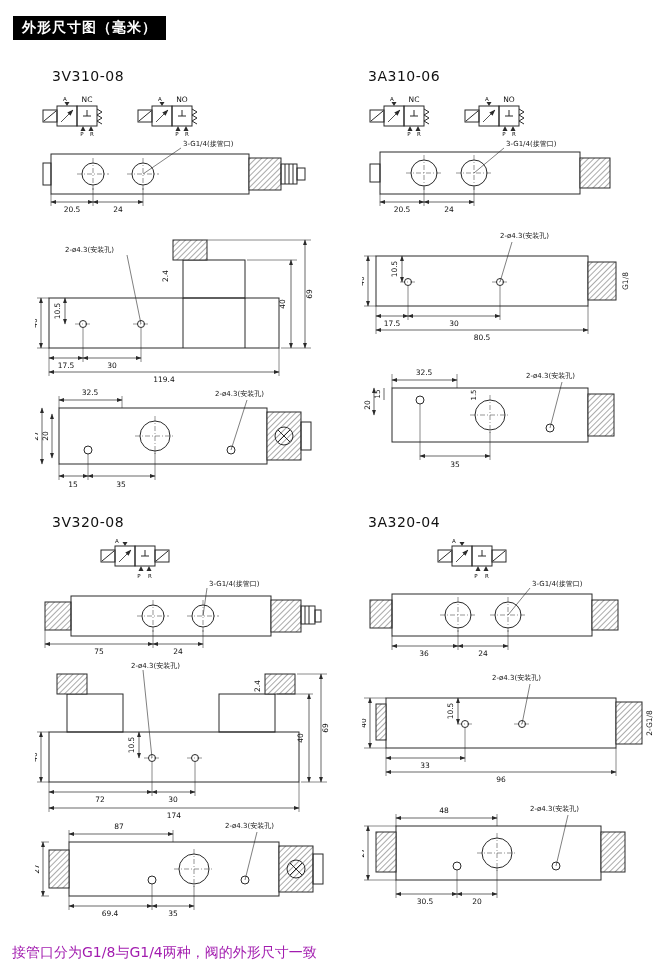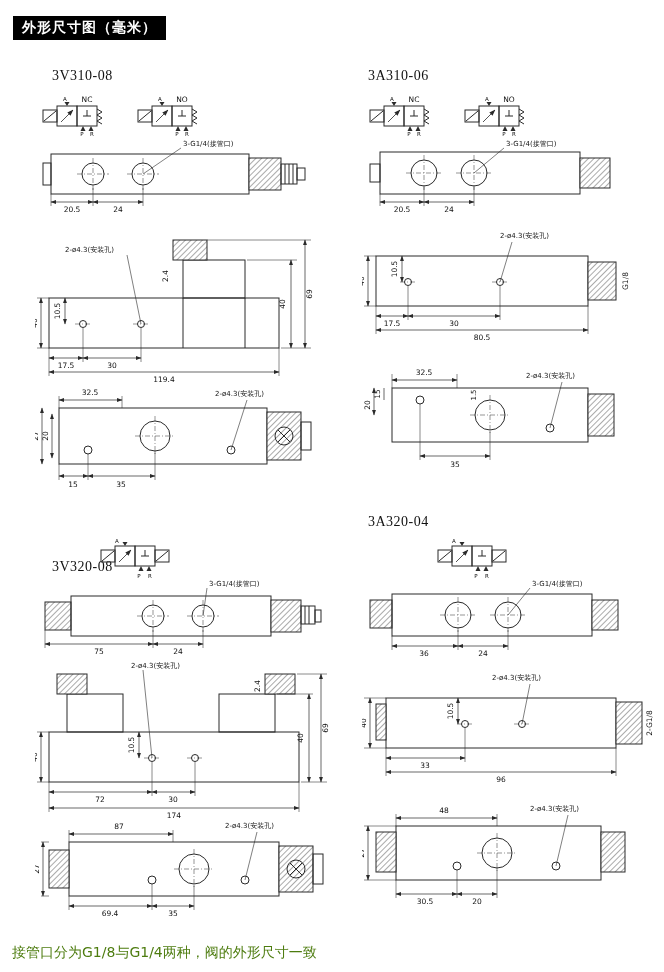--- a/index.html
+++ b/index.html
@@ -1,21 +1,21 @@
 <!DOCTYPE html>
 <html><head>
 <meta charset="utf-8">
 <style>
   html,body{margin:0;padding:0;background:#fff;}
   .page{position:relative;width:664px;height:972px;background:#fff;font-family:"DejaVu Sans","Liberation Sans",sans-serif;overflow:hidden;}
   .header{position:absolute;left:13px;top:16px;background:#000;color:#fff;padding:3px 9px;font-size:14px;font-weight:bold;letter-spacing:1px;}
-  .model-title{position:absolute;font-size:14px;color:#111;letter-spacing:.5px;font-family:Liberation Serif, serif;}
+  .model-title{position:absolute;font-size:14px;color:#111;letter-spacing:.5px;}
   #t-v310{left:52px;top:68px;} #t-a310{left:368px;top:68px;}
-  #t-v320{left:52px;top:514px;margin-top:45px;} #t-a320{left:368px;top:514px;}
-  .footer{position:absolute;left:12px;top:944px;font-size:14px;color:#4d7c0f;}
+  #t-v320{left:52px;top:514px;} #t-a320{left:368px;top:514px;}
+  .footer{position:absolute;left:12px;top:944px;font-size:14px;color:#a21caf;}
   svg.quad{position:absolute;}
   #svg-v310{left:35px;top:90px;} #svg-a310{left:362px;top:90px;}
   #svg-v320{left:35px;top:536px;} #svg-a320{left:362px;top:536px;}
   .draw{fill:none;stroke:#2a2a2a;stroke-width:1;}
   .hatch{fill:url(#hatchp);stroke:#2a2a2a;stroke-width:1;}
   .dim{stroke:#2a2a2a;stroke-width:.7;fill:none;marker-start:url(#arw);marker-end:url(#arw);}
   .dimn{stroke:#2a2a2a;stroke-width:.7;fill:none;}
   .dima{stroke:#2a2a2a;stroke-width:.8;fill:none;marker-end:url(#arw);}
   .ext{stroke:#2a2a2a;stroke-width:.55;fill:none;}
   .ldr{stroke:#2a2a2a;stroke-width:.6;fill:none;}

